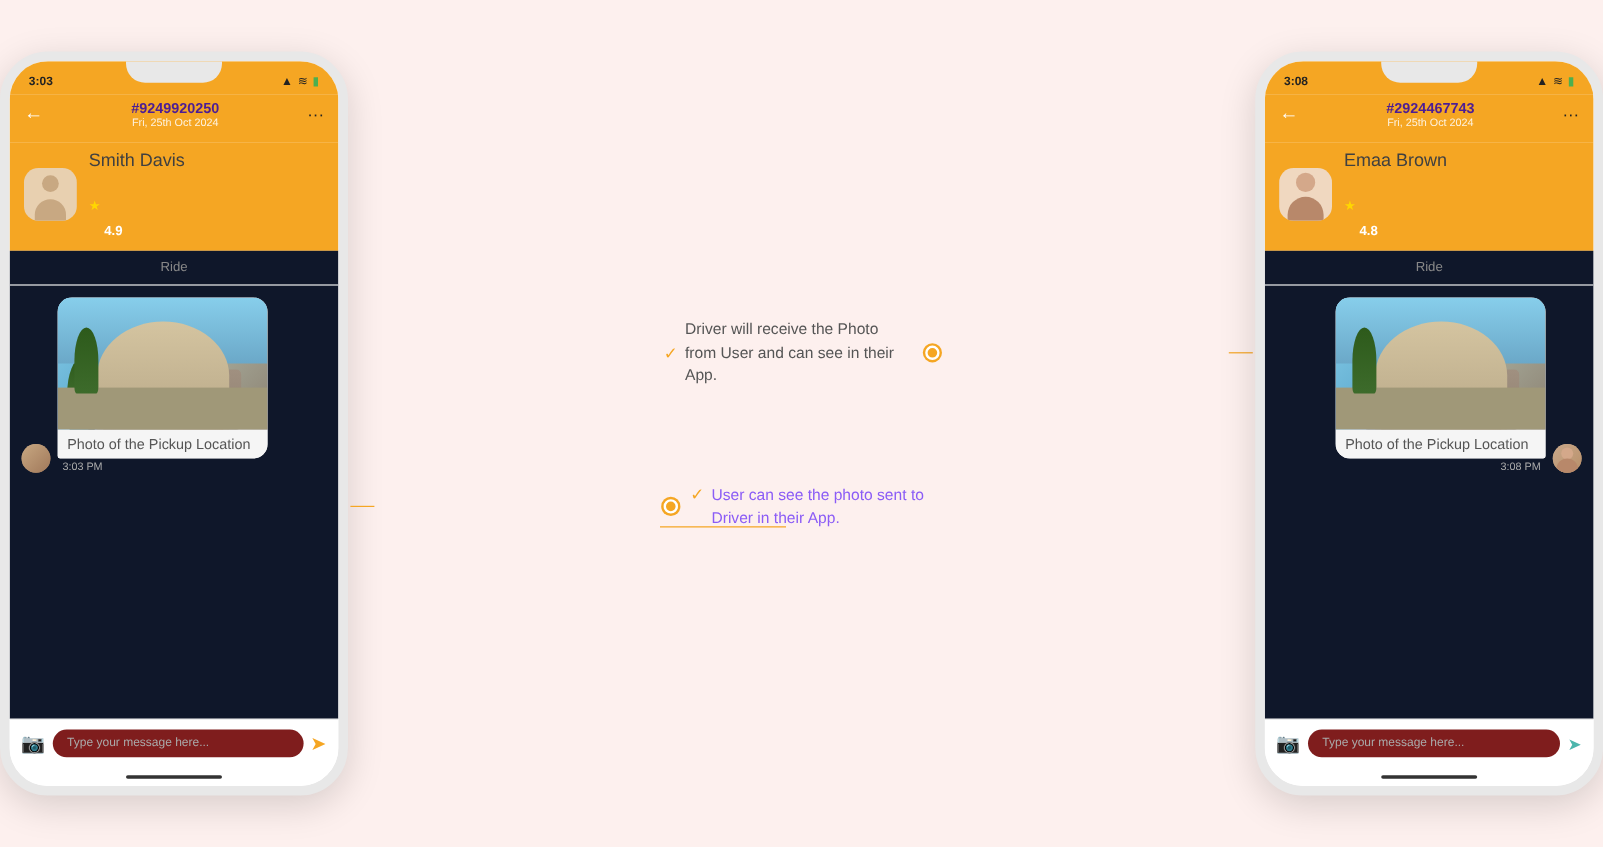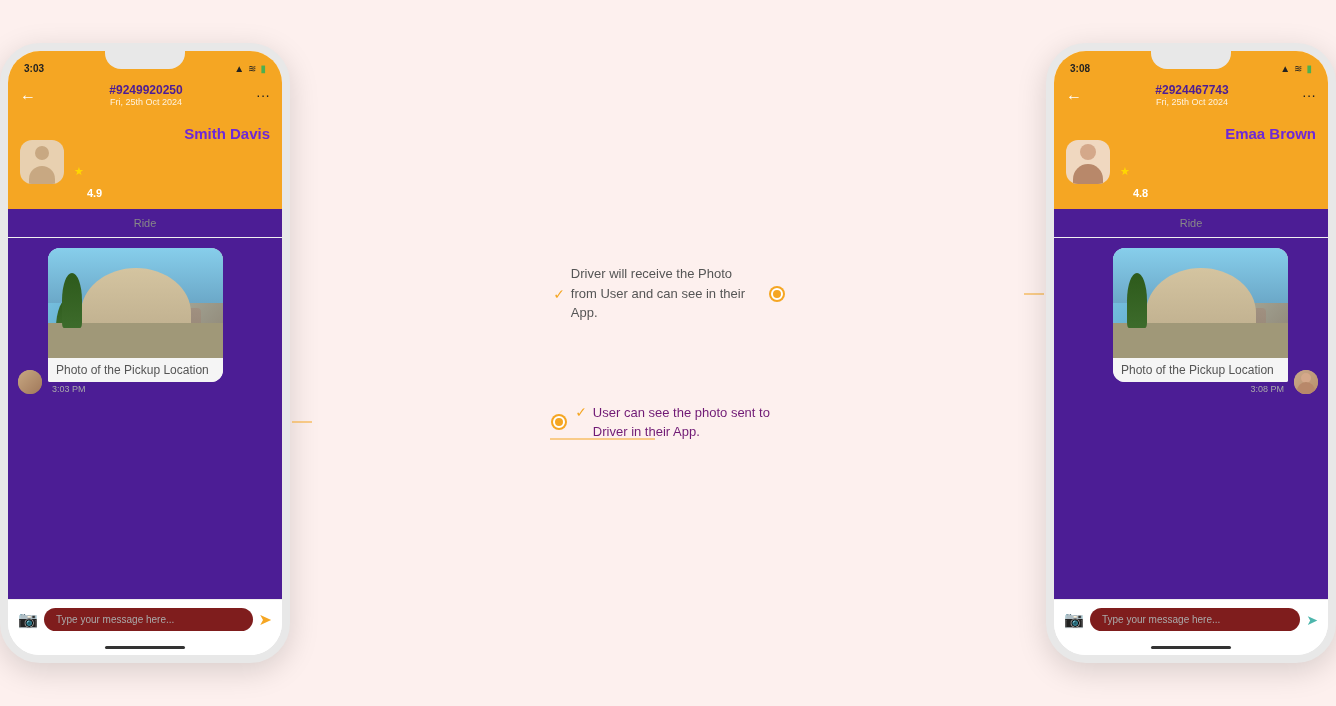--- a/index.html
+++ b/index.html
@@ -126,23 +126,22 @@
       padding: 6px 12px 10px;
       gap: 10px;
     }
 
     .profile-info {
       flex: 1;
     }
 
     .profile-name {
       font-size: 15px;
-      font-weight: 700;
-      color: #6d28d9;
-      text-align: right;
+      font-weight: 400;
+      color: #404040;
     }
 
     .profile-rating {
       display: flex;
       align-items: center;
       gap: 3px;
       margin-top: 2px;
     }
 
     .star-icon {
@@ -153,21 +152,21 @@
     .rating-value {
       font-size: 11px;
       color: #fff;
       font-weight: 600;
       margin-top: 43px;
     }
 
     
     .chat-body {
       flex: 1;
-      background: #4c1d95;
+      background: #0f172a;
       overflow-y: auto;
       padding: 0;
       display: flex;
       flex-direction: column;
     }
 
     .ride-label {
       text-align: center;
       font-size: 11px;
       color: #888;
@@ -549,21 +548,21 @@
 
         <div style="position:absolute;right:-18px;top:50%;transform:translateY(-50%);width:20px;height:1px;background:#F5A623;"></div>
       </div>
 
       <div style="display:flex;align-items:center;gap:10px;width:100%;justify-content:center;position:relative;">
 
         <div style="position:absolute;left:-18px;top:50%;transform:translateY(-50%);width:20px;height:1px;background:#F5A623;"></div>
         <div style="width:12px;height:12px;background:#F5A623;border-radius:50%;border:2px solid #fff;box-shadow:0 0 0 2px #F5A623;flex-shrink:0;"></div>
         <div style="display:flex;align-items:flex-start;gap:6px;">
           <span style="color:#F5A623;font-size:14px;margin-top:1px;">✓</span>
-          <span class="annotation-text" style="text-align:left;font-size:13px;color:#701a75;max-width:190px;line-height:1.5;">User can see the photo sent to Driver in their App.</span>
+          <span class="annotation-text" style="text-align:left;font-size:13px;color:#8b5cf6;max-width:190px;line-height:1.5;">User can see the photo sent to Driver in their App.</span>
         </div>
       </div>
 
       <svg style="position:absolute;top:0;left:0;width:100%;height:100%;pointer-events:none;">
 
         <line x1="260" y1="175" x2="365" y2="175" stroke="#F5A623" stroke-width="1"></line>
 
         <line x1="0" y1="310" x2="105" y2="310" stroke="#F5A623" stroke-width="1"></line>
       </svg>
     </div>

